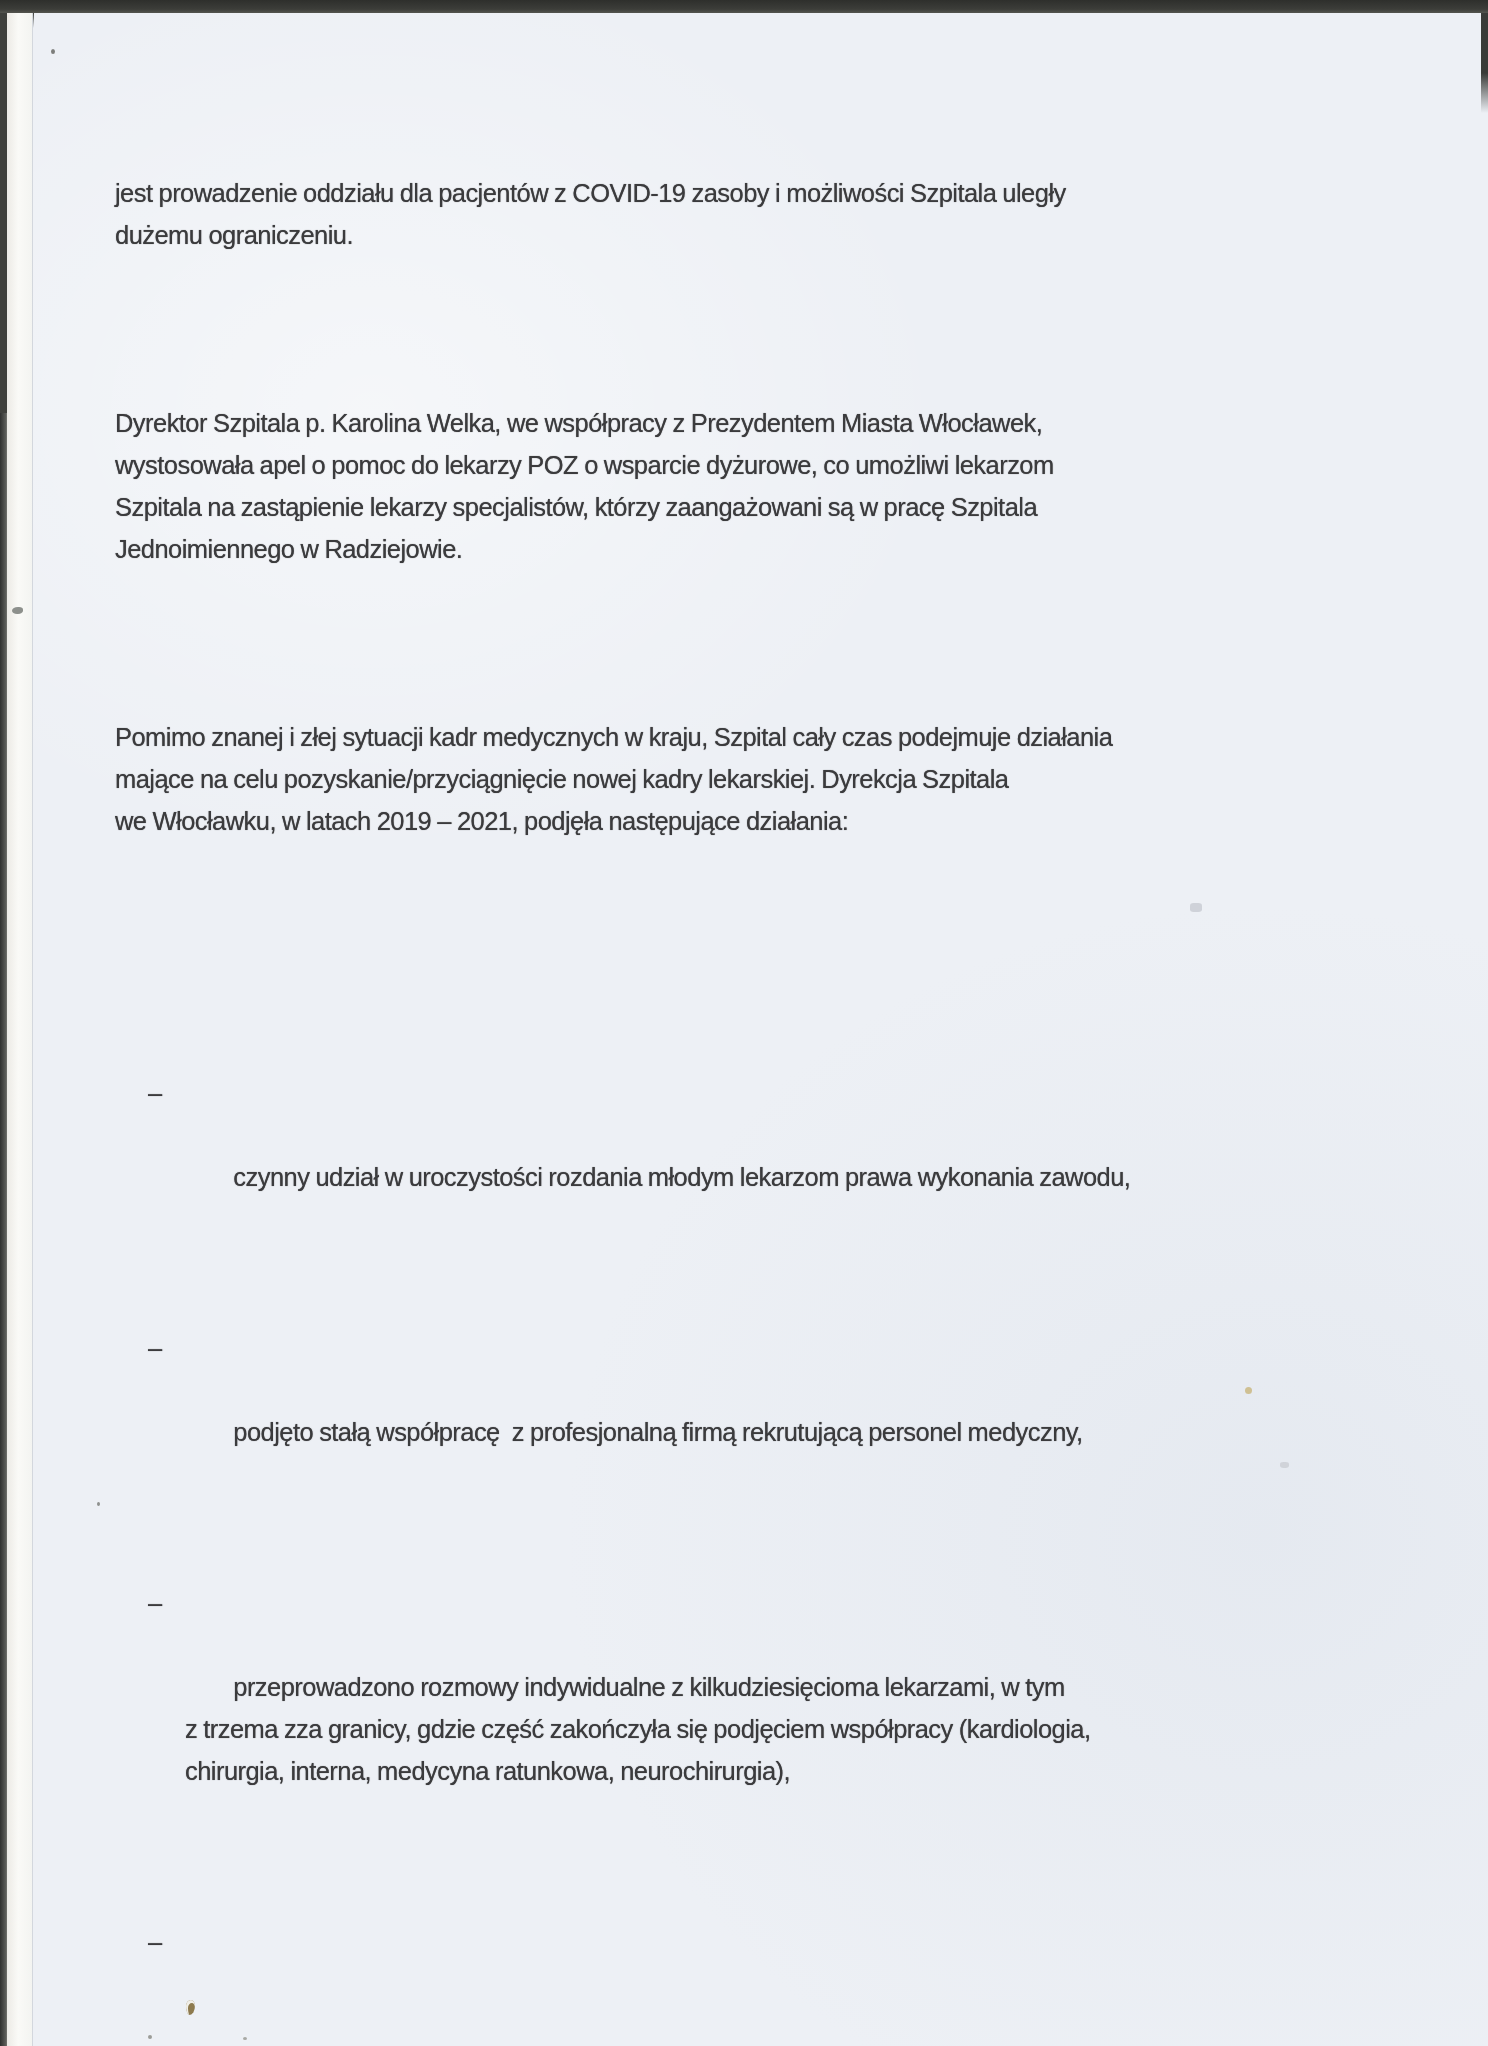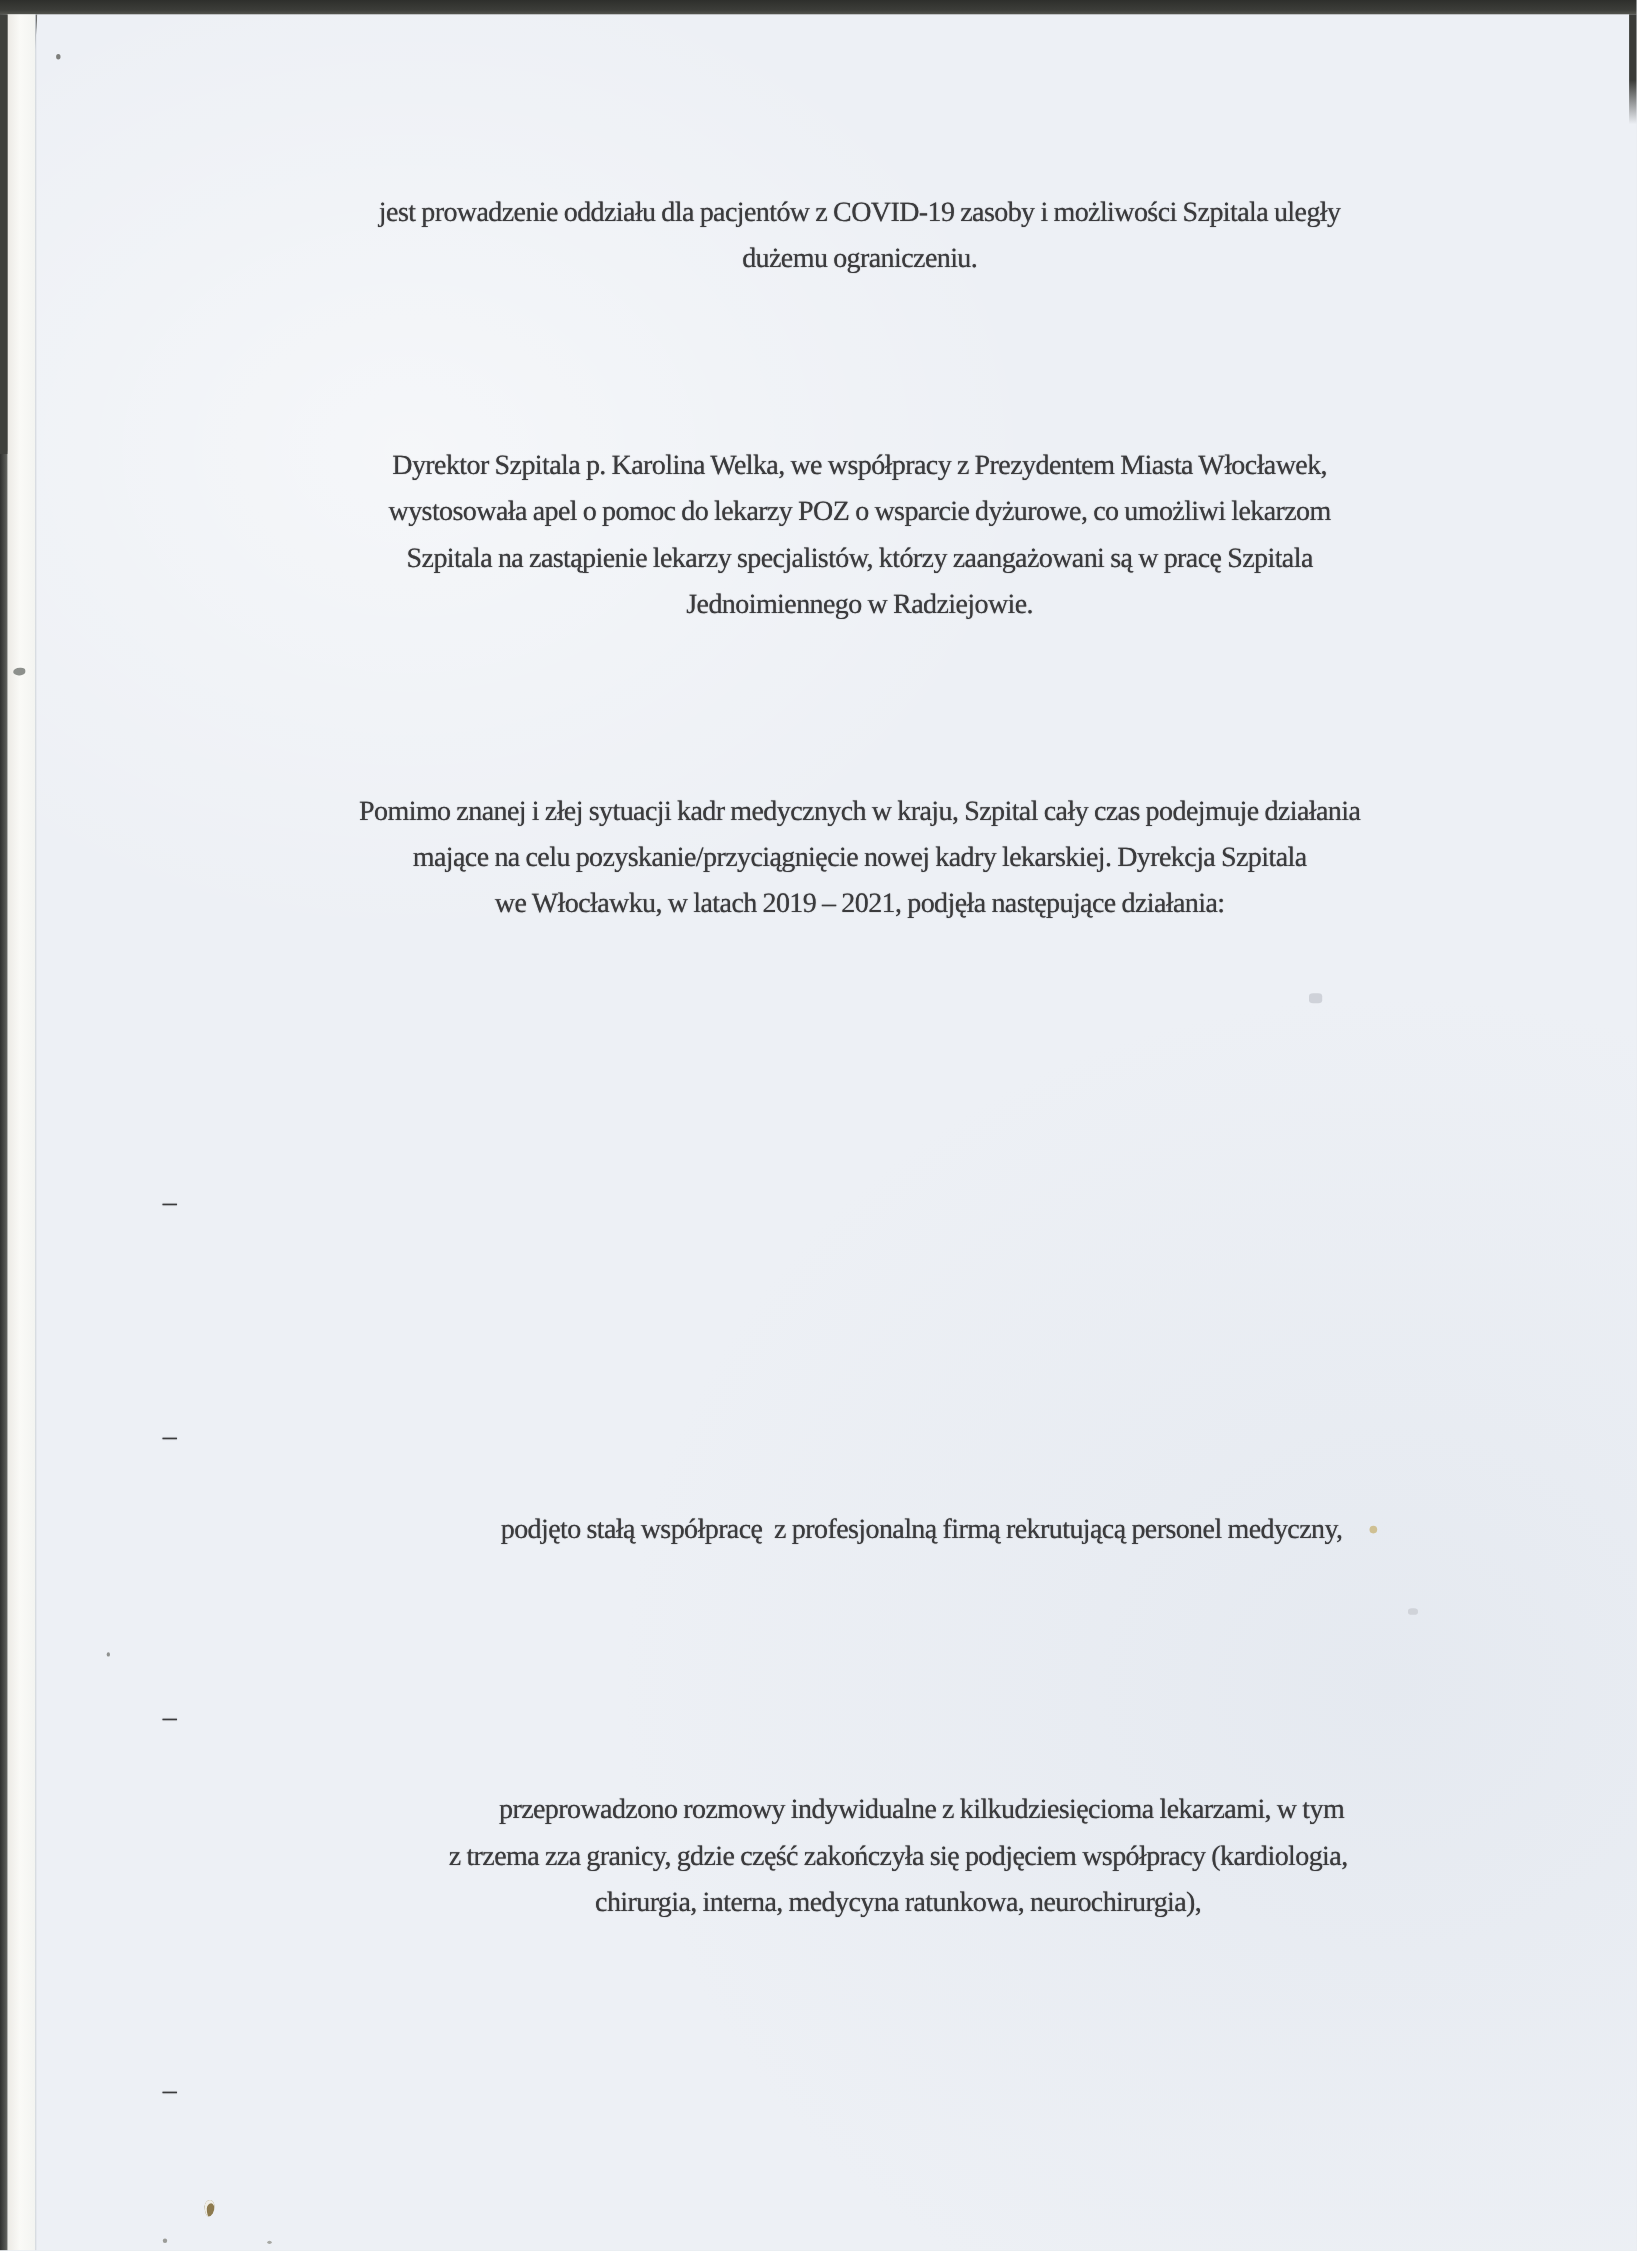--- a/index.html
+++ b/index.html
@@ -5,22 +5,21 @@
   html, body { margin: 0; padding: 0; background: #e8ebf1; }
   .scan {
     position: relative;
     width: 1488px;
     height: 2046px;
     background-color: #edf0f5;
     background-image:
       radial-gradient(ellipse 900px 700px at 25% 20%, rgba(255,255,255,0.45), rgba(255,255,255,0) 65%),
       radial-gradient(ellipse 1000px 900px at 85% 75%, rgba(214,221,231,0.35), rgba(214,221,231,0) 70%);
     overflow: hidden;
-    font-family: Liberation Serif, serif;
-    text-align: center;
+    font-family: Liberation Sans, sans-serif;
   }
   
   .edge-top {
     position: absolute; left: 0; top: 0; right: 0; height: 13px;
     background: linear-gradient(180deg, #2e2f2c 0%, #3c3d39 70%, #54554f 100%);
   }
   .edge-right-top {
     position: absolute; right: 0; top: 13px; width: 7px; height: 100px;
     background: linear-gradient(180deg, #3a3b38 0%, #3a3b38 60%, rgba(58,59,56,0) 100%);
   }
@@ -87,20 +86,21 @@
 Szpitala na zastąpienie lekarzy specjalistów, którzy zaangażowani są w pracę Szpitala
 Jednoimiennego w Radziejowie.</p>
 
     <p>Pomimo znanej i złej sytuacji kadr medycznych w kraju, Szpital cały czas podejmuje działania
 mające na celu pozyskanie/przyciągnięcie nowej kadry lekarskiej. Dyrekcja Szpitala
 we Włocławku, w latach 2019 – 2021, podjęła następujące działania:</p>
 
     <div class="list">
       <div class="li">
         <span class="dash">–</span>
+        <span class="li-text">czynny udział w uroczystości rozdania młodym lekarzom prawa wykonania zawodu,</span>
       </div>
       <div class="li">
         <span class="dash">–</span>
         <span class="li-text">podjęto stałą współpracę  z profesjonalną firmą rekrutującą personel medyczny,</span>
       </div>
       <div class="li">
         <span class="dash">–</span>
         <span class="li-text">przeprowadzono rozmowy indywidualne z kilkudziesięcioma lekarzami, w tym
 z trzema zza granicy, gdzie część zakończyła się podjęciem współpracy (kardiologia,
 chirurgia, interna, medycyna ratunkowa, neurochirurgia),</span>

